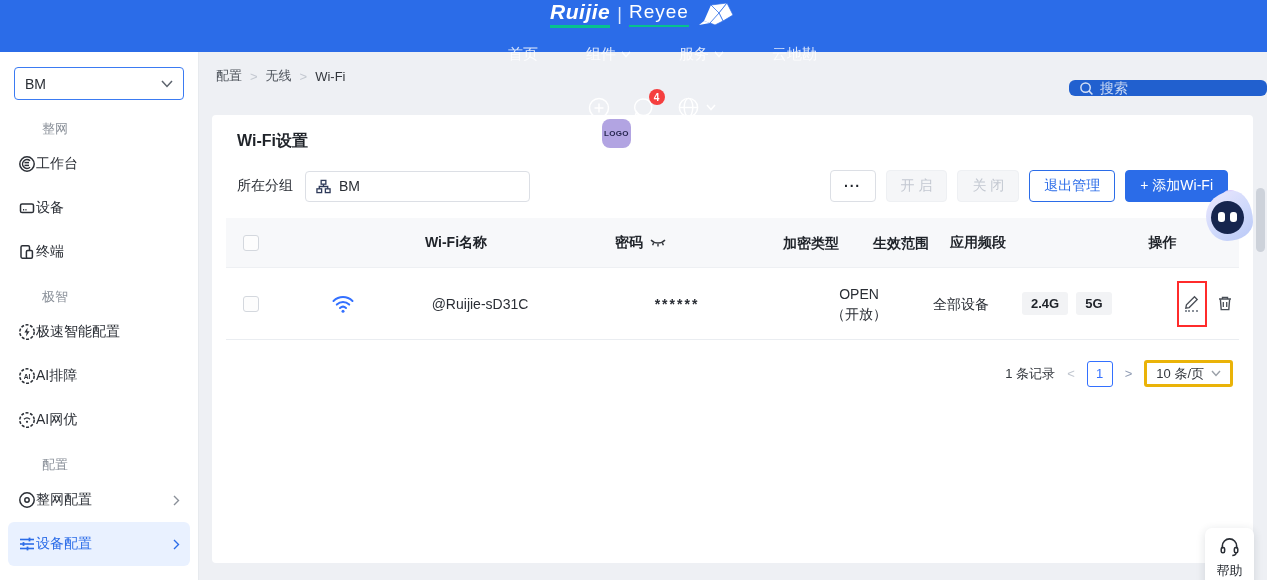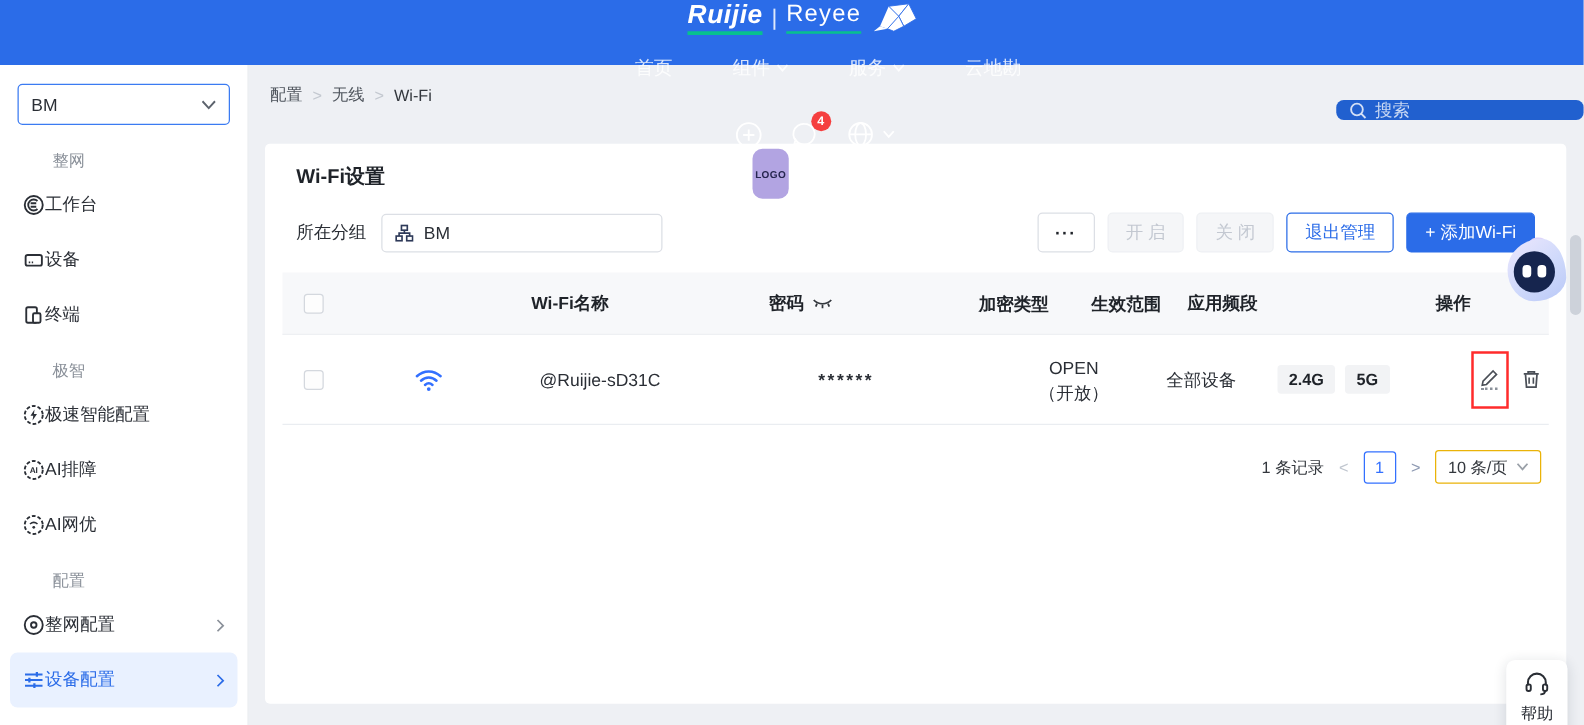--- a/index.html
+++ b/index.html
@@ -25,21 +25,21 @@
     display:flex; align-items:center; padding:0 10px; gap:6px; }
   .nav-search input { background:transparent; border:none; outline:none; color:#bef264;
     font-size:14px; width:150px; font-family:inherit; }
   .nav-search input::placeholder { color:rgba(255,255,255,.75); }
   .nav-icons { display:flex; align-items:center; gap:22px; margin:0 20px 0 56px; }
   .nav-icon { position:relative; display:flex; align-items:center; cursor:pointer; }
   .badge { position:absolute; top:-7px; right:-10px; min-width:16px; height:16px; border-radius:8px;
     background:#f53f3f; color:#fff; font-size:10px; display:flex; align-items:center;
     justify-content:center; padding:0 4px; font-weight:bold; }
   .avatar-wrap { display:flex; align-items:center; gap:6px; margin-right:18px; cursor:pointer; }
-  .avatar { width:29px; height:40px; border-radius:8px; background:#b2a4e2; color:#26264f;
+  .avatar { width:29px; height:29px; border-radius:8px; background:#b2a4e2; color:#26264f;
     font-size:8px; font-weight:bold; display:flex; align-items:center; justify-content:center;
     letter-spacing:.3px; }
 
   
   .sidebar { position:absolute; top:52px; left:0; width:199px; bottom:0; background:#fff;
     border-right:1px solid #e7eaee; z-index:20; }
   .group-select { margin:15px 14px 6px 14px; height:33px; border:1px solid #3b7bf2; border-radius:4px;
     display:flex; align-items:center; justify-content:space-between; padding:0 10px;
     font-size:14px; color:#2a2e35; cursor:pointer; background:#fff; }
   .side-section { font-size:13px; color:#8a9099; padding:14px 16px 4px 16px;margin-left:26px; }
@@ -93,21 +93,21 @@
   .dotted { width:13px; border-bottom:2px dotted #8a9099; }
   .icon-btn { cursor:pointer; display:flex; flex-direction:column; align-items:center; }
 
   
   .pagination { display:flex; align-items:center; justify-content:flex-end; gap:10px;
     margin-top:20px; padding-right:6px; font-size:13px; color:#33373d; }
   .pg-arrow { color:#c0c6cf; font-size:13px; cursor:pointer; padding:0 2px; }
   .pg-arrow.next { color:#8f9bb3; }
   .pg-num { width:26px; height:26px; border:1px solid #3370ff; color:#3370ff; border-radius:3px;
     display:flex; align-items:center; justify-content:center; background:#fff; cursor:pointer; }
-  .pg-size { height:27px; border:1px solid #eab308; border-radius:3px; display:flex; align-items:center;
+  .pg-size { height:27px; border:3px solid #eab308; border-radius:3px; display:flex; align-items:center;
     gap:7px; padding:0 9px; color:#33373d; cursor:pointer; background:#fff; }
 
   
   .mascot { position:absolute; left:1206px; top:191px; width:47px; height:50px; z-index:40; cursor:pointer; }
   .mascot .blob { position:absolute; inset:0; background:linear-gradient(140deg,#eae6fd 5%,#cfd9fb 55%,#b9c8f7 100%);
     border-radius:58% 42% 55% 45% / 50% 62% 38% 50%; }
   .mascot .flame { position:absolute; left:16px; top:-1px; width:16px; height:12px;
     background:#dcd2fb; border-radius:50% 50% 10% 10%; transform:rotate(-8deg); }
   .mascot .face { position:absolute; left:5px; top:10px; width:33px; height:33px; background:#16254e;
     border-radius:50%; }

